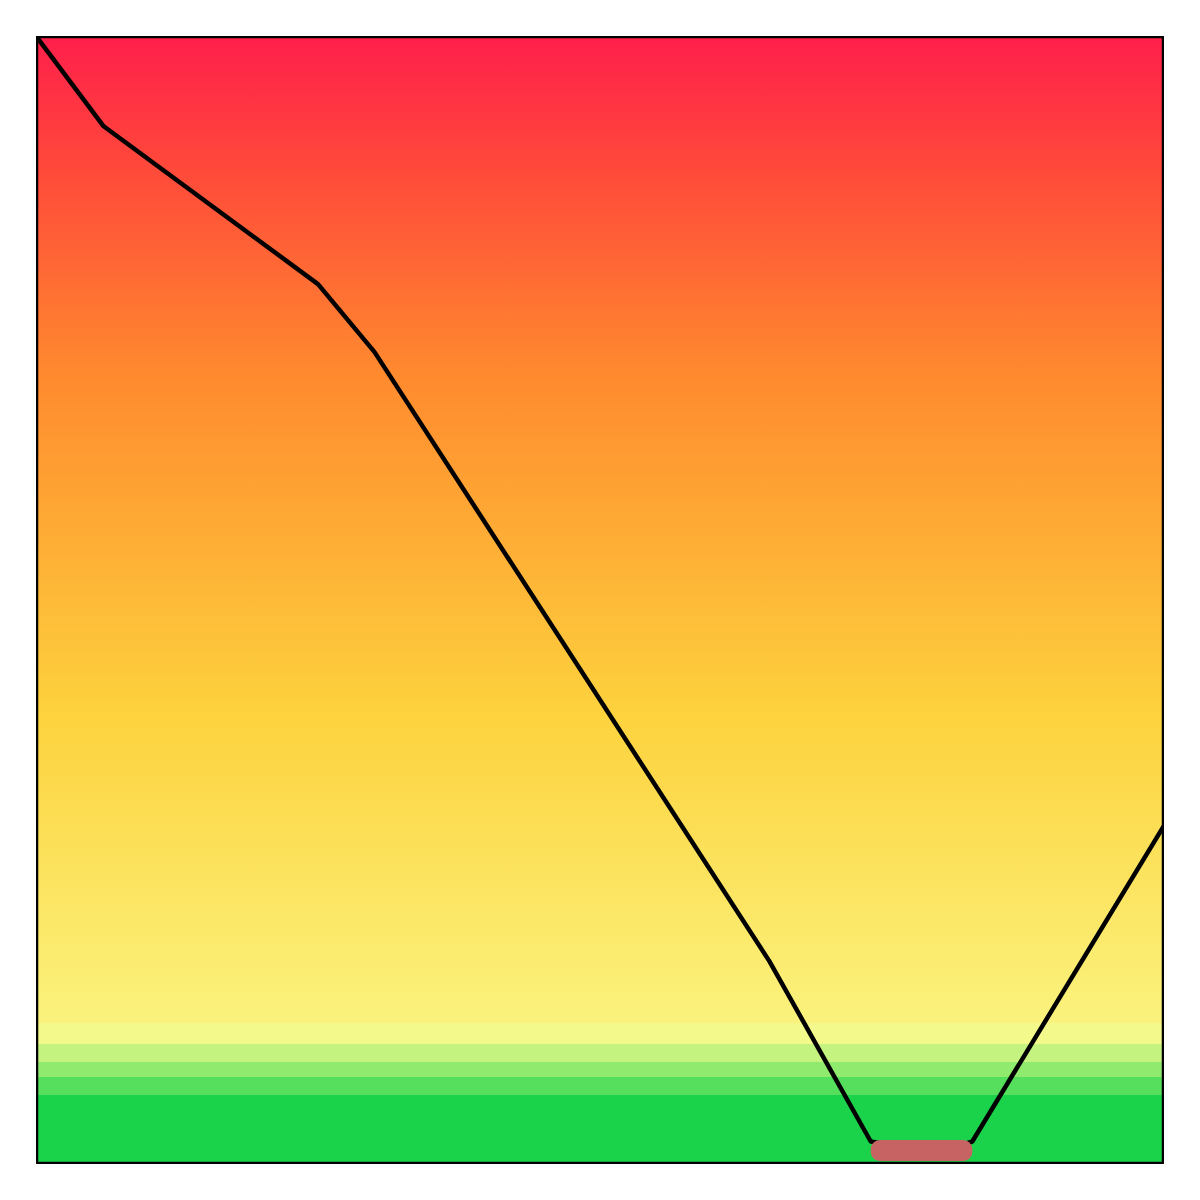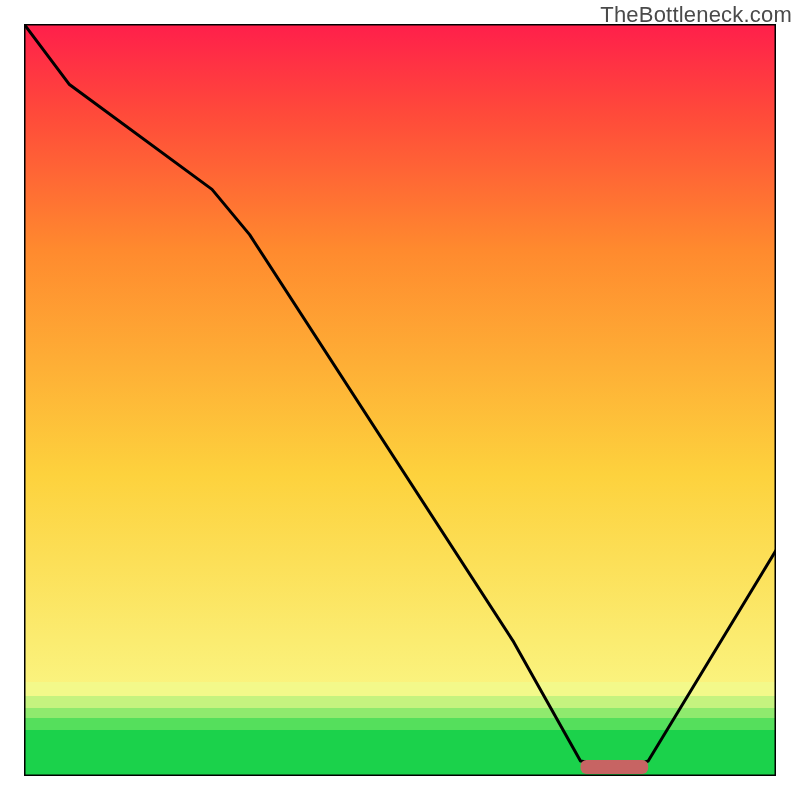--- a/index.html
+++ b/index.html
@@ -36,21 +36,20 @@
   .plot svg {
     display: block;
     width: 100%;
     height: 100%;
   }
 </style>
 </head>
 <body>
 
 <div class="wrap">
-  <div class="watermark">TheBottleneck.com</div>
 
   <div class="plot">
     <svg viewBox="0 0 752 752" preserveAspectRatio="none">
       <defs>
         <linearGradient id="bg-grad" x1="0" y1="1" x2="0" y2="0">
 
         <stop offset="0.0%" stop-color="#1bd24b"></stop>
             <stop offset="3.0%" stop-color="#8ee86d"></stop>
             <stop offset="7.0%" stop-color="#faf98a"></stop>
             <stop offset="40.0%" stop-color="#fdd23d"></stop>

